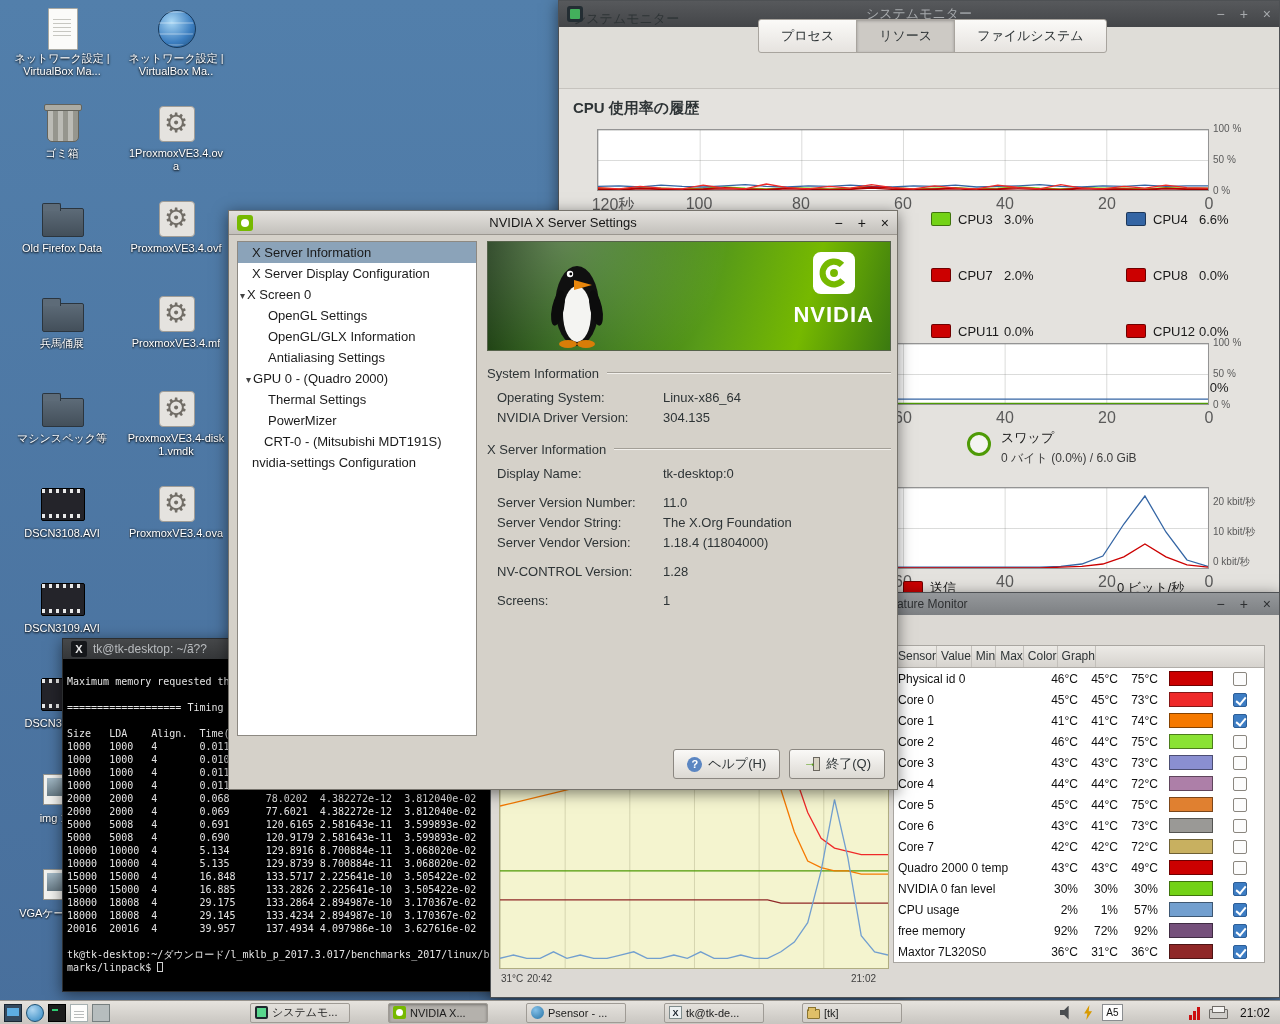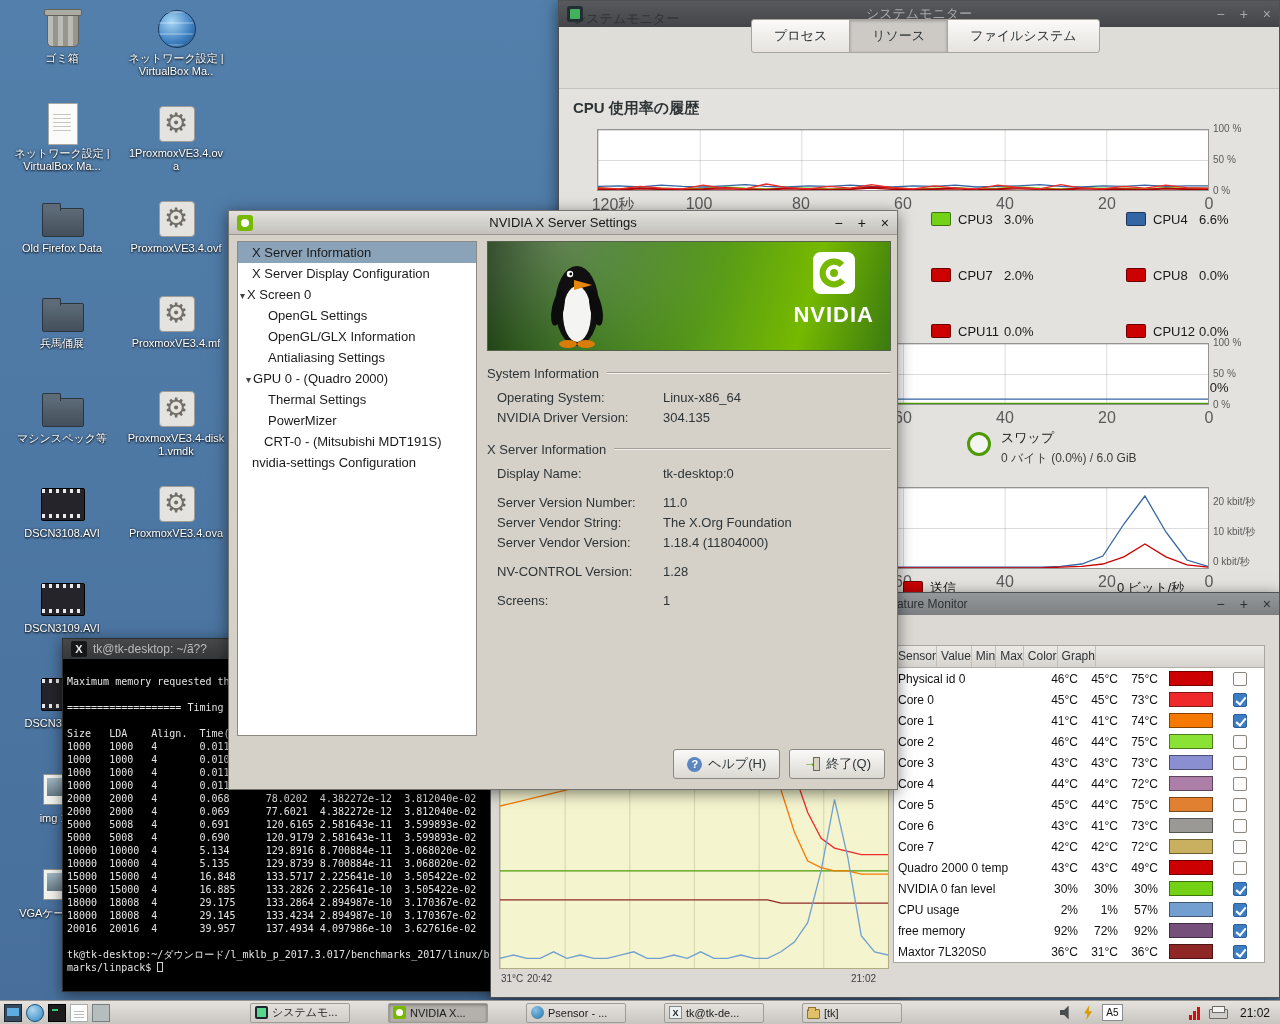--- a/index.html
+++ b/index.html
@@ -68,21 +68,21 @@
       background:linear-gradient(#a3b9c6,#677a85); }
 
   
   .sysmon { left:558px; top:0; width:722px; height:640px; z-index:2; background:#e4e2de; }
   .sm-toolbar { position:absolute; left:0; top:26px; right:0; height:62px; background:#dfddd8; border-bottom:1px solid #c6c3be; }
   .sysmon .titlebar { height:26px; }
   .sm-applabel { position:absolute; left:14px; top:9px; font-size:13px; color:#2e3436; }
   .sm-tabs { position:absolute; left:186px; top:18px; display:flex; }
   .sm-tab { height:34px; padding:0 22px; font-size:13px; color:#2e3436; font-family:inherit;
             border:1px solid #a8a49e; background:linear-gradient(#fbfaf8,#e6e3df); margin-left:-1px; cursor:default; }
-  .sm-tab:first-of-type { border-radius:3px 0 0 3px; margin-left:6px; }
+  .sm-tab:first-of-type { border-radius:3px 0 0 3px; margin-left:13px; }
   .sm-tab:last-of-type { border-radius:0 3px 3px 0; }
   .sm-tab.active { background:#cdcac5; box-shadow:inset 0 1px 3px rgba(0,0,0,.25); }
   .sm-sec-title { position:absolute; left:14px; top:98px; font-size:15px; font-weight:bold; color:#2e3436; }
   .chartbox { position:absolute; background:#fff; border:1px solid #949494;
       background-image:linear-gradient(to right, rgba(90,92,88,.22) 1px, rgba(0,0,0,0) 1px),
                        linear-gradient(to bottom, rgba(90,92,88,.22) 1px, rgba(0,0,0,0) 1px);
       background-size:calc(100%/6) 100%, 100% 50%; }
   .chartbox svg { position:absolute; inset:0; width:100%; height:100%; }
   .cpu-chart { left:38px; top:128px; width:612px; height:62px; }
   .mem-chart { left:38px; top:342px; width:612px; height:62px; }
@@ -228,27 +228,27 @@
   .tray-clock { font-size:12px; color:#111; margin-left:6px; }
 </style>
 </head>
 <body>
 
 <div class="screen">
 
   <div class="icons col1">
 
       <div class="dicon">
+        <span class="dicon-img t-file"></span>
+        <span class="dicon-label">ネットワーク設定 | VirtualBox Ma...</span>
+      </div>
+
+      <div class="dicon">
         <span class="dicon-img t-trash"></span>
         <span class="dicon-label">ゴミ箱</span>
-      </div>
-
-      <div class="dicon">
-        <span class="dicon-img t-file"></span>
-        <span class="dicon-label">ネットワーク設定 | VirtualBox Ma...</span>
       </div>
 
       <div class="dicon">
         <span class="dicon-img t-folder"></span>
         <span class="dicon-label">Old Firefox Data</span>
       </div>
 
       <div class="dicon">
         <span class="dicon-img t-folder"></span>
         <span class="dicon-label">兵馬俑展</span>

